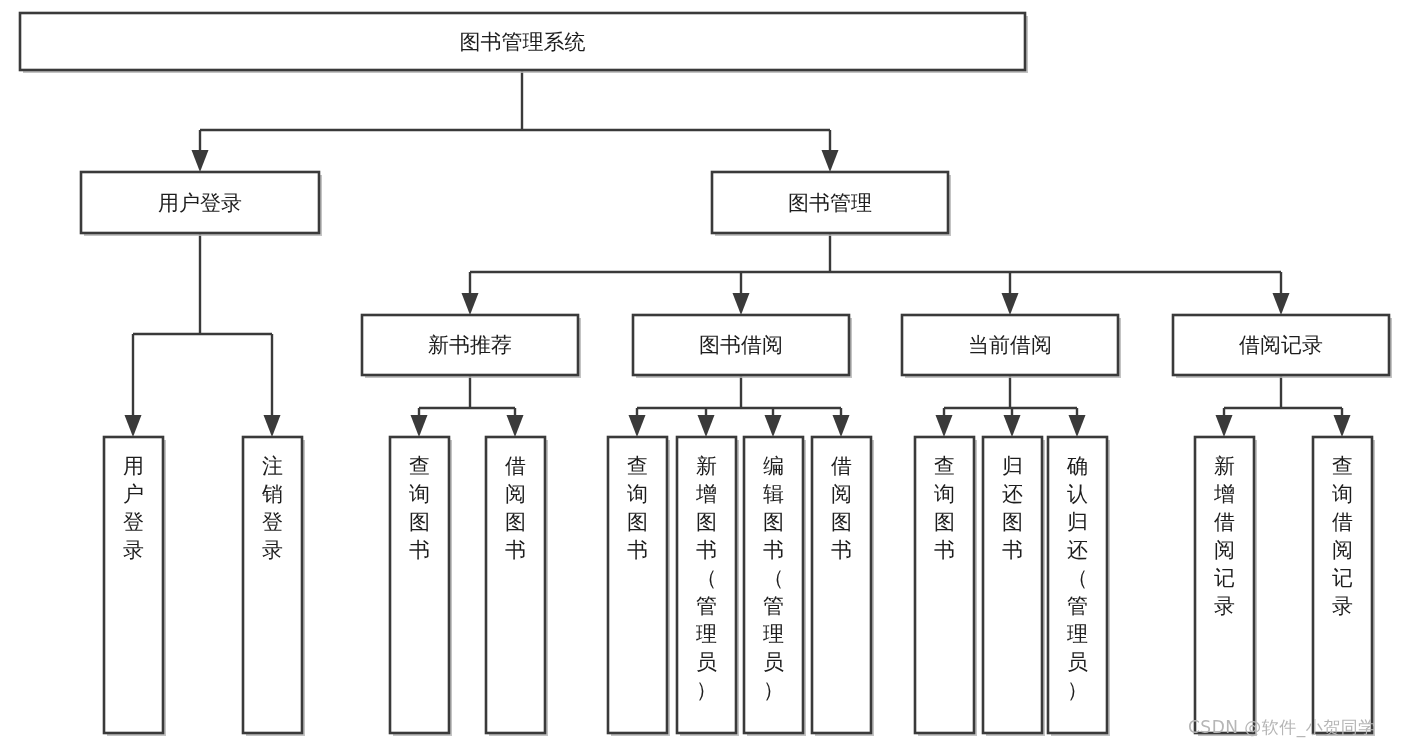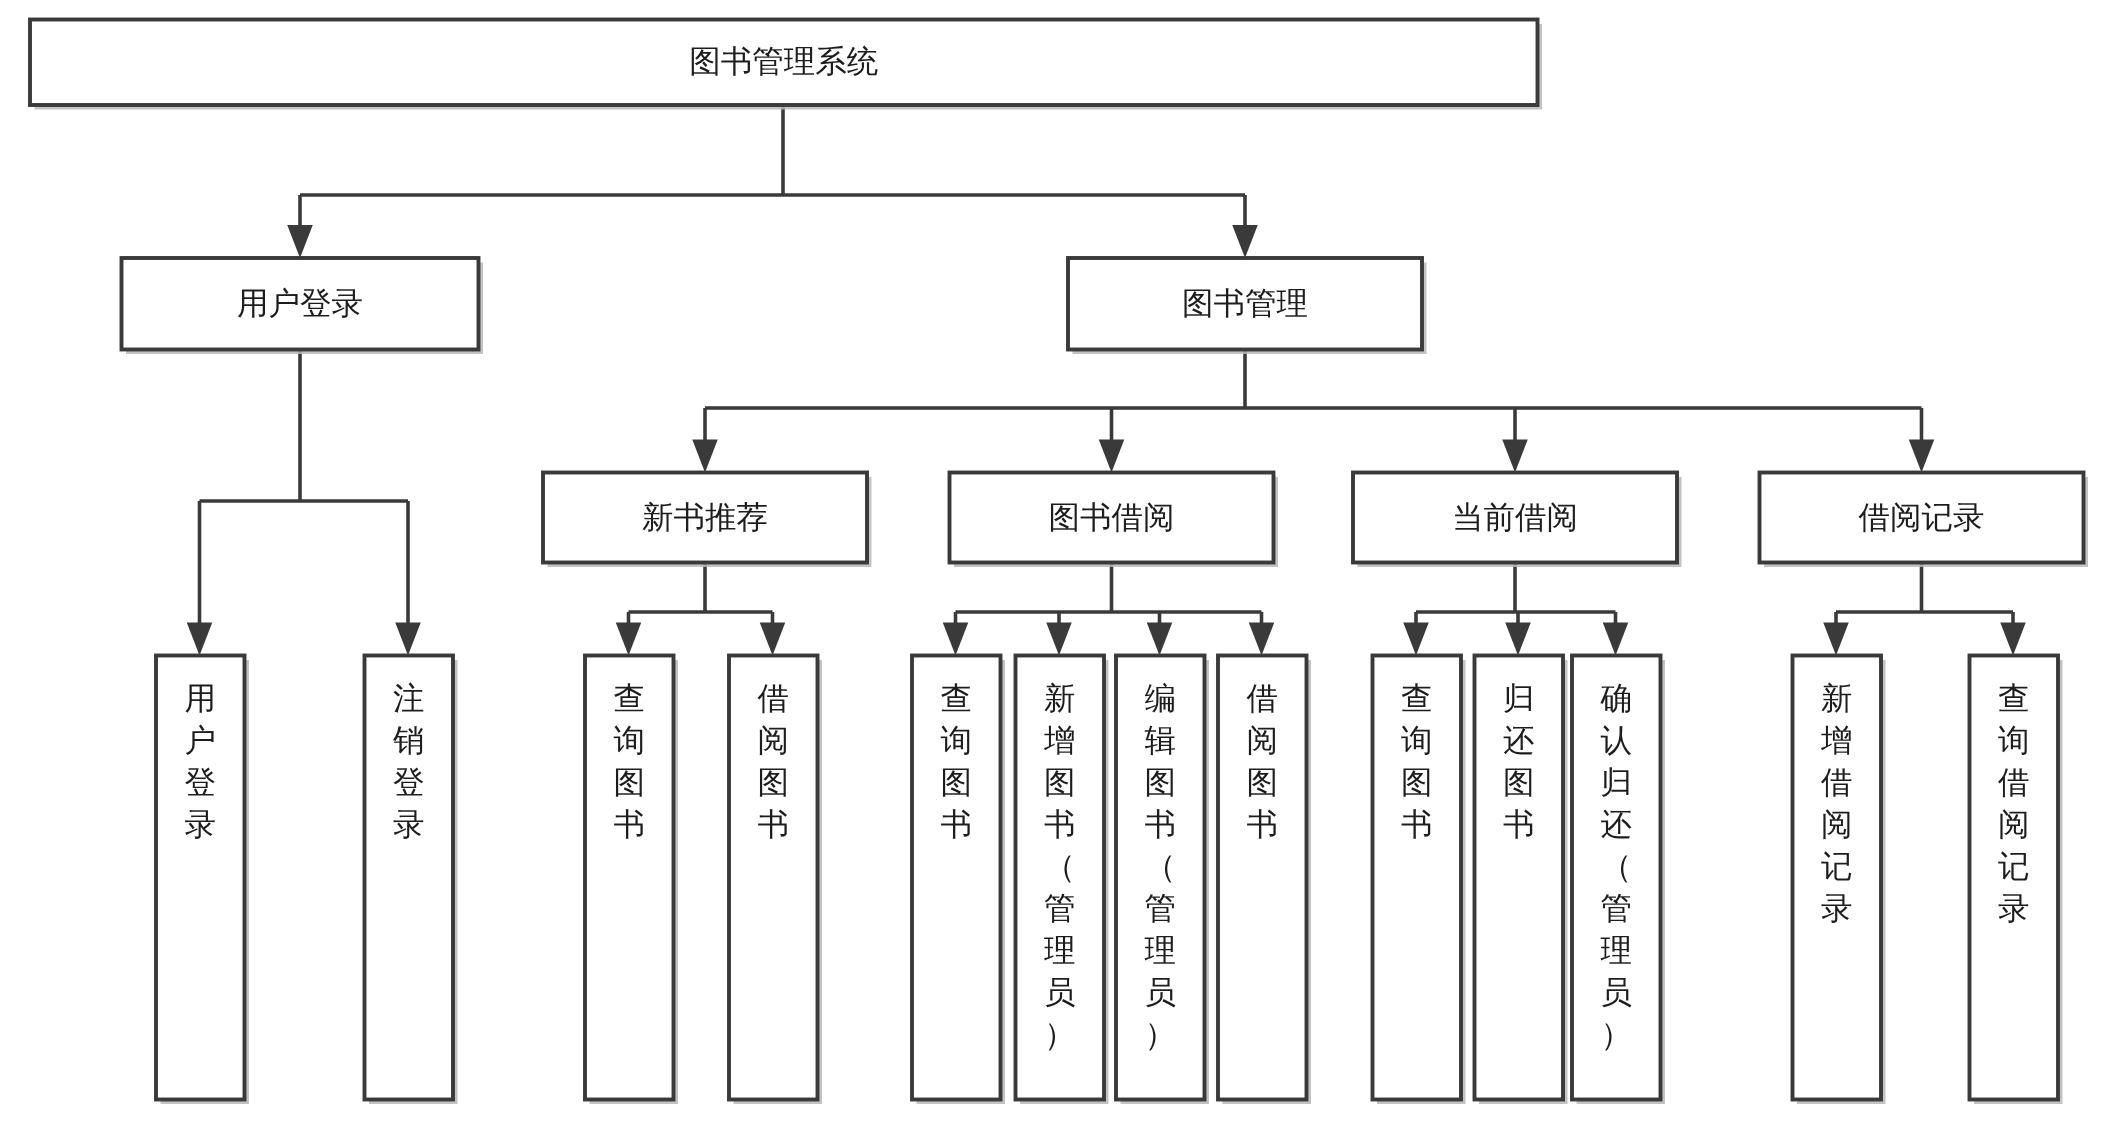--- a/index.html
+++ b/index.html
@@ -241,13 +241,14 @@
           <text class="node-label-v" x="1224.5" y="472.84"><tspan x="1224.5" dy="0">新</tspan><tspan x="1224.5" dy="28">增</tspan><tspan x="1224.5" dy="28">借</tspan><tspan x="1224.5" dy="28">阅</tspan><tspan x="1224.5" dy="28">记</tspan><tspan x="1224.5" dy="28">录</tspan></text>
         </g>
         <g>
           <rect class="node-shadow" x="1316" y="440" width="59" height="296"></rect>
           <rect class="node-box" x="1313" y="437" width="59" height="296"></rect>
           <text class="node-label-v" x="1342.5" y="472.84"><tspan x="1342.5" dy="0">查</tspan><tspan x="1342.5" dy="28">询</tspan><tspan x="1342.5" dy="28">借</tspan><tspan x="1342.5" dy="28">阅</tspan><tspan x="1342.5" dy="28">记</tspan><tspan x="1342.5" dy="28">录</tspan></text>
         </g>
       </g>
   </svg>
 
+  <div class="watermark-text" style="left: 1188px; top: 716px;">CSDN @软件_小贺同学</div>
 </div>
 
 </body></html>

